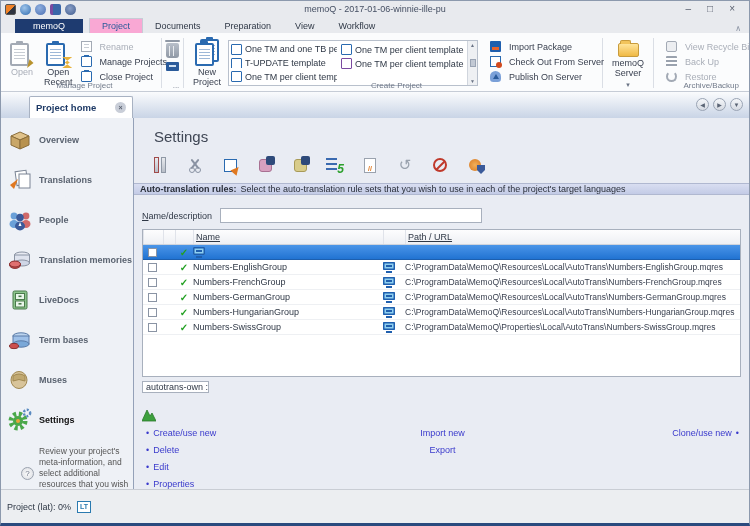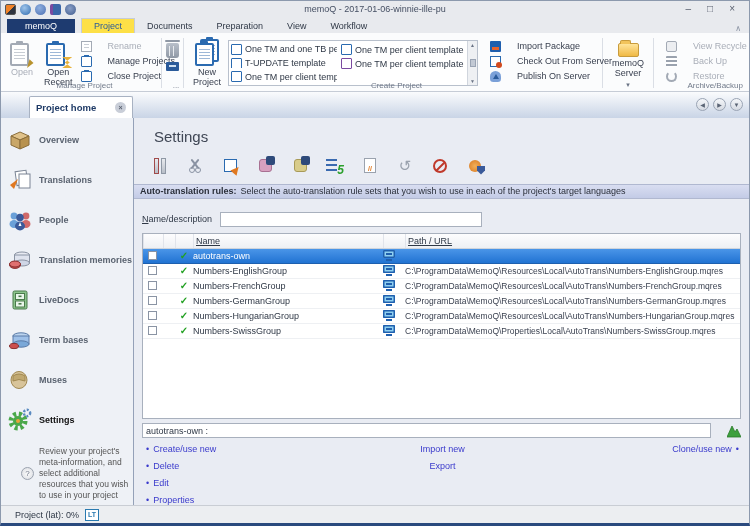--- a/index.html
+++ b/index.html
@@ -16,36 +16,36 @@
   .q-logo{ background:linear-gradient(135deg,#f08228 55%,#2e3440 55%); border:1px solid #555; }
   .q-help{ background:radial-gradient(circle at 40% 35%,#9ec4ea,#2f6bb0); border-radius:50%; }
   .q-sync{ background:radial-gradient(circle at 40% 35%,#8fb0e0,#4a6db0); border-radius:50%; }
   .q-note{ background:#3a66a8; border-left:3px solid #7a4aa0; }
   .q-opt{ background:radial-gradient(circle at 45% 40%,#8aa0c8,#3f5a8c); border-radius:50%; }
   .wtitle{ position:absolute; left:0; right:0; text-align:center; color:#454f63; font-size:9px; }
   .wctrl{ margin-left:auto; display:flex; gap:16px; padding-right:14px; color:#5a6170; font-size:10px; z-index:2; line-height:10px; }
   .wctrl span{ cursor:default; }
 
   
-  .tabrow{ height:16px; background:#e8eaee; display:flex; align-items:flex-end; padding-left:6px; position:relative; flex:0 0 auto; }
+  .tabrow{ height:16px; background:#e8eaee; display:flex; align-items:flex-end; padding-left:14px; position:relative; flex:0 0 auto; }
   .tab{ padding:2px 12px 2px; color:#2f3846; white-space:nowrap; }
   .tab-app{ background:#1e3b70; color:#fff; padding:2px 18px; margin-right:6px; }
-  .tab-active{ background:#fde047; color:#2a5a9a; border:1px solid #c6ccd6; border-bottom:none; }
+  .tab-active{ background:#f9a8d4; color:#2a5a9a; border:1px solid #c6ccd6; border-bottom:none; }
   .chevron{ position:absolute; right:8px; bottom:0px; color:#8a93a3; font-size:8px; }
 
   
   .ribbon{ height:59px; background:#fbfcfd; border-bottom:1px solid #c6ccd6; display:flex; flex:0 0 auto; padding-top:2px; }
   .rgroup{ position:relative; display:flex; align-items:flex-start; padding:2px 4px 12px; }
   .glabel{ position:absolute; bottom:1px; left:7px; right:0; text-align:center; font-size:8px; color:#717a8a; white-space:nowrap;margin-top:40px; }
   .rsep{ width:1px; background:#dadee5; margin:3px 0; flex:0 0 auto; }
   .bigbtn{ display:flex; flex-direction:column; align-items:center; gap:2px; padding:2px 5px; color:#3a4150; text-align:center; line-height:1.1; }
   .bigbtn .dim{ color:#a9aeb8; }
   .disabled{ color:#a9aeb8 !important; }
   .smallcol{ display:flex; flex-direction:column; gap:4px; padding:4px 3px; }
-  .smallbtn{ display:flex; gap:16px; white-space:nowrap; color:#3a4150; }
+  .smallbtn{ display:flex; align-items:center; gap:8px; white-space:nowrap; color:#3a4150; }
   .drop{ font-size:7px; color:#6a7385; }
 
   .clipwrap{ position:relative; width:24px; height:27px; }
   .clip{ position:absolute; left:0; bottom:0; width:19px; height:23px; border:2px solid #2a6ab0; border-radius:2px; background:#fff; }
   .clip::before{ content:""; position:absolute; top:-4px; left:4px; width:7px; height:3px; background:#2a6ab0; border-radius:1px; }
   .clip::after{ content:""; position:absolute; left:2px; right:2px; top:4px; height:11px;
     background:repeating-linear-gradient(#9db8d8 0 1px,transparent 1px 3px); }
   .clip.back{ left:5px; bottom:4px; }
   .clip.gray{ border-color:#a3aab5; } .clip.gray::before{ background:#a3aab5; }
   .clip.gray::after{ background:repeating-linear-gradient(#c8cdd4 0 1px,transparent 1px 3px); }
@@ -151,31 +151,31 @@
   .tdata .path{ font-size:8.5px; color:#3a4150; white-space:nowrap; overflow:hidden; }
   .tdata.sel{ background:linear-gradient(#4a95e8,#2173d2); color:#fff; border-bottom:1px solid #1d5fae; }
   .tdata.sel .path{ color:#fff; }
   .cb{ width:9px; height:9px; background:#fff; border:1px solid #8a94a4; margin-left:5px; }
   .ok{ color:#22a022; font-weight:bold; font-size:10px; text-align:center; }
   .mon{ width:12px; height:11px; position:relative; }
   .mon::before{ content:""; position:absolute; left:0; top:0; width:12px; height:8px; background:#1f5fae; border-radius:1px; box-shadow:inset 0 0 0 1.5px #1f5fae, inset 0 0 0 3px #8fd0f0; }
   .mon::after{ content:""; position:absolute; left:3px; bottom:0; width:6px; height:2px; background:#1f5fae; }
   .tfill{ flex:1; background:#fff; }
 
-  .detailrow{ display:flex; align-items:flex-end; gap:16px; margin:4px 8px 0 8px; }
+  .detailrow{ display:flex; align-items:flex-start; gap:16px; margin:4px 8px 0 8px;flex-direction:column; }
   .detailbox{ flex:1; height:15px; background:#fff; border:1px solid #a8b0bd; display:flex; align-items:center; padding-left:3px; color:#2f3846; }
   .verify{ width:14px; height:13px; flex:0 0 auto; }
 
   .links{ display:grid; grid-template-columns:1fr 1fr 1fr; margin:6px 10px 0 12px; row-gap:7px; color:#3a3acc; }
   .lk{ display:flex; align-items:center; gap:4px; white-space:nowrap; }
   .lk.mid{ justify-content:center; } .lk.right{ justify-content:flex-end; }
   .blt{ font-size:9px; }
 
   
-  .statusbar{ height:18px; background:#eceef1; border-top:1px solid #c9cdd4; display:flex; align-items:center; padding-left:14px; gap:6px; flex:0 0 auto; color:#2f3846; }
+  .statusbar{ height:34px; background:#eceef1; border-top:1px solid #c9cdd4; display:flex; align-items:center; padding-left:6px; gap:6px; flex:0 0 auto; color:#2f3846; }
   .ltbadge{ width:14px; height:12px; border:1px solid #2a7ab0; color:#2a7ab0; font-weight:bold; font-size:7px; display:flex; align-items:center; justify-content:center; background:#fff; }
 
   svg{ display:block; }
 </style>
 </head>
 <body>
 
 <div class="window">
 
   <div class="titlebar">
@@ -493,21 +493,20 @@
           <span></span>
           <span>Name</span>
           <span></span>
           <span>Path / URL</span>
         </div>
 
         <div class="trow tdata sel">
           <div class="cb"></div>
             <span></span>
           <div class="ok">✓</div>
-          <span>autotrans-own</span>
           <div class="mon"></div>
         </div>
         <div class="trow tdata">
           <div class="cb"></div>
             <span></span>
           <div class="ok">✓</div>
           <span>Numbers-EnglishGroup</span>
           <div class="mon"></div>
           <span class="path">C:\ProgramData\MemoQ\Resources\Local\AutoTrans\Numbers-EnglishGroup.mqres</span>
         </div>

